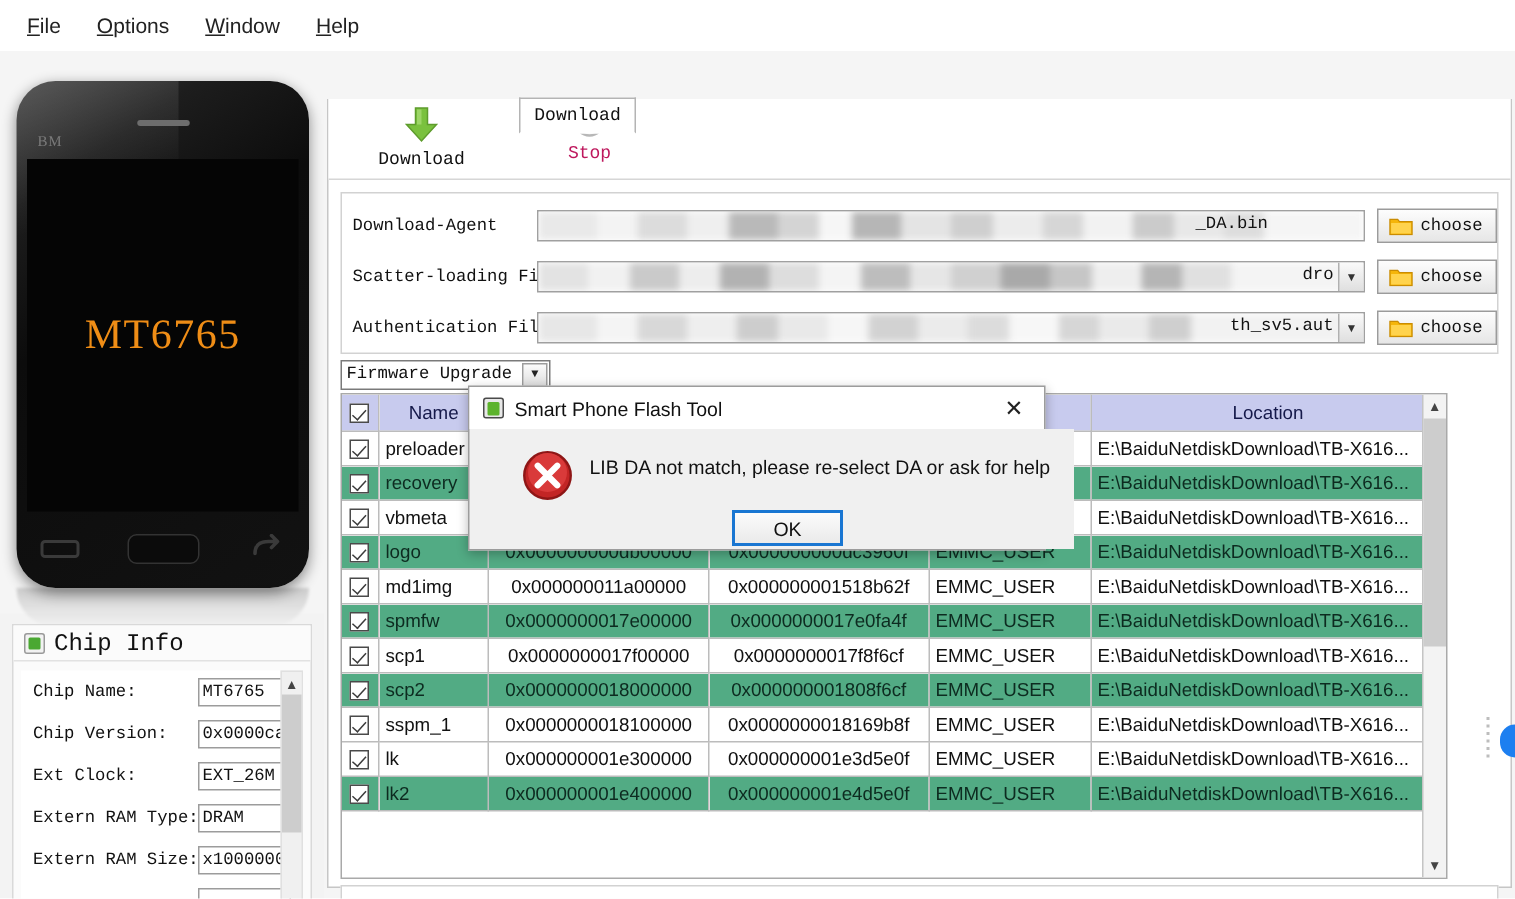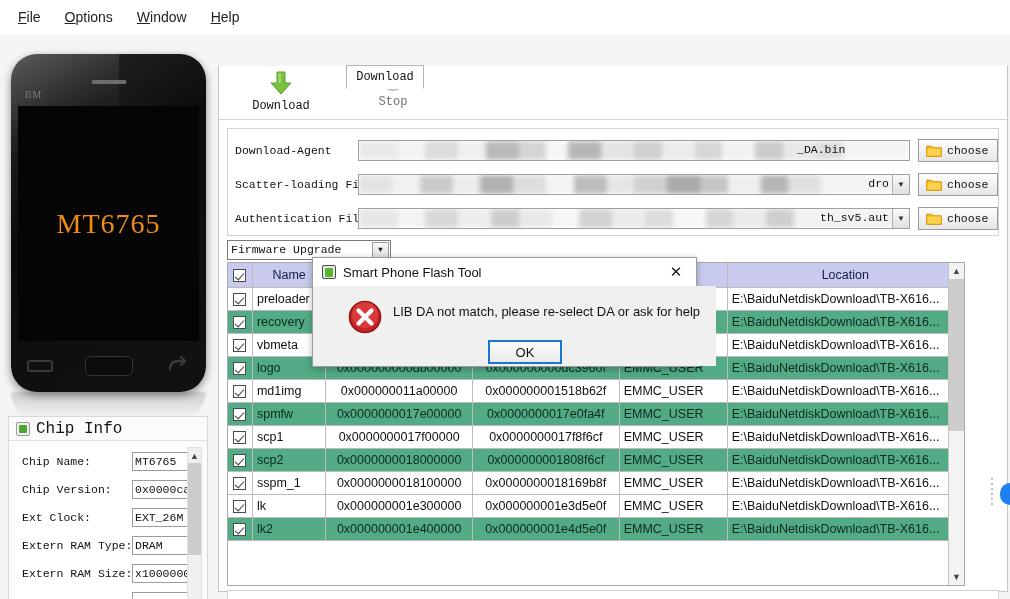--- a/index.html
+++ b/index.html
@@ -178,21 +178,21 @@
   }
   .tb-btn {
     position: absolute; top: 4px; width: 88px; height: 48px;
     display: flex; flex-direction: column; align-items: center; gap: 3px;
     cursor: default;
   }
   .tb-label {
     font-family: "Liberation Mono", monospace; font-size: 12px;
   }
   .tb-label.enabled { color: #111; }
-  .tb-label.disabled { color: #737373; }
+  .tb-label.disabled { color: #be185d; }
   .dl-arrow { width: 26px; height: 26px; }
   .stop-icon { width: 22px; height: 22px; }
 
   
   .filegroup {
     position: absolute; left: 8px; top: 62px; width: 772px; height: 108px;
     border: 1px solid #d2d2d2; background: #fff;
   }
   .frow { position: absolute; left: 0; height: 30px; width: 772px; }
   .frow .flabel {
@@ -226,21 +226,21 @@
     background: linear-gradient(to bottom,#fdfdfd,#e6e6e6);
     border: 1px solid #9b9b9b;
     display: flex; align-items: center; gap: 5px; padding-left: 7px;
     font-family: "Liberation Mono", monospace; font-size: 11.5px; color: #111;
     cursor: default;
   }
   .folder-ico { width: 16px; height: 13px; flex: 0 0 auto; }
 
   
   .modecombo {
-    position: absolute; left: 8px; top: 174px; width: 164px; height: 20px;
+    position: absolute; left: 8px; top: 174px; width: 140px; height: 20px;
     border: 1px solid #7a7a7a; background: #fff;
     font-family: "Liberation Mono", monospace; font-size: 11.5px; color: #111;
     padding-left: 3px; line-height: 18px;
   }
   .modecombo .arrow {
     position: absolute; right: 1px; top: 1px; width: 17px; height: 16px;
     background: linear-gradient(to bottom,#fbfbfb,#dedede);
     border: 1px solid #9c9c9c;
     display: flex; align-items: center; justify-content: center;
     font-size: 8px; color: #222;

